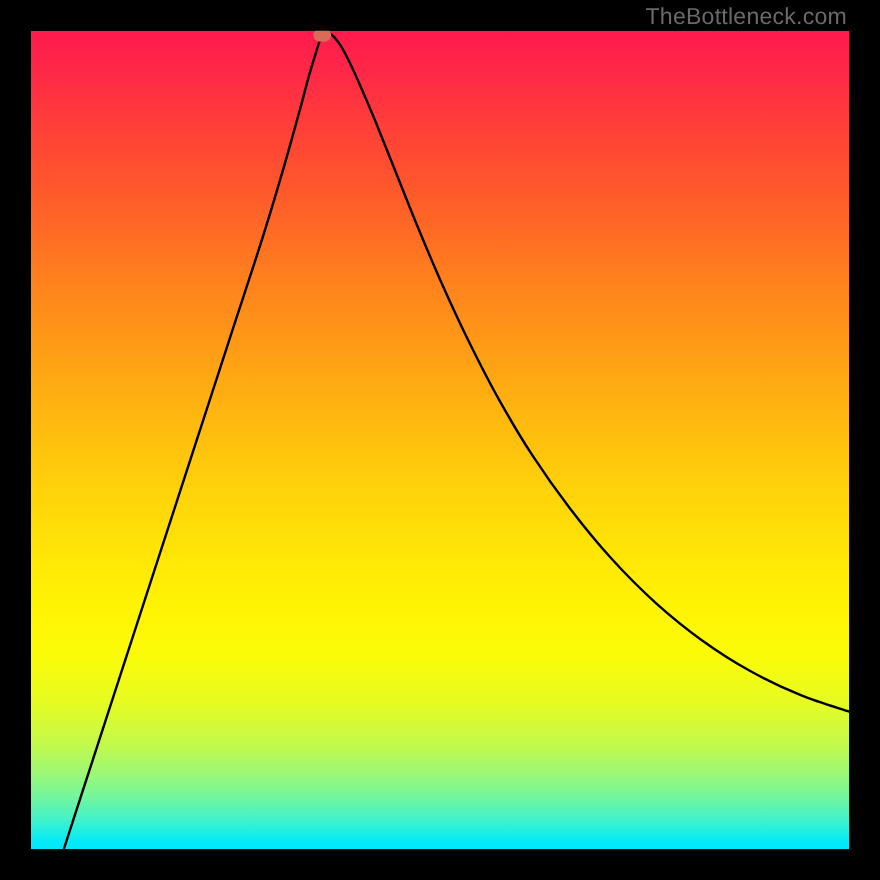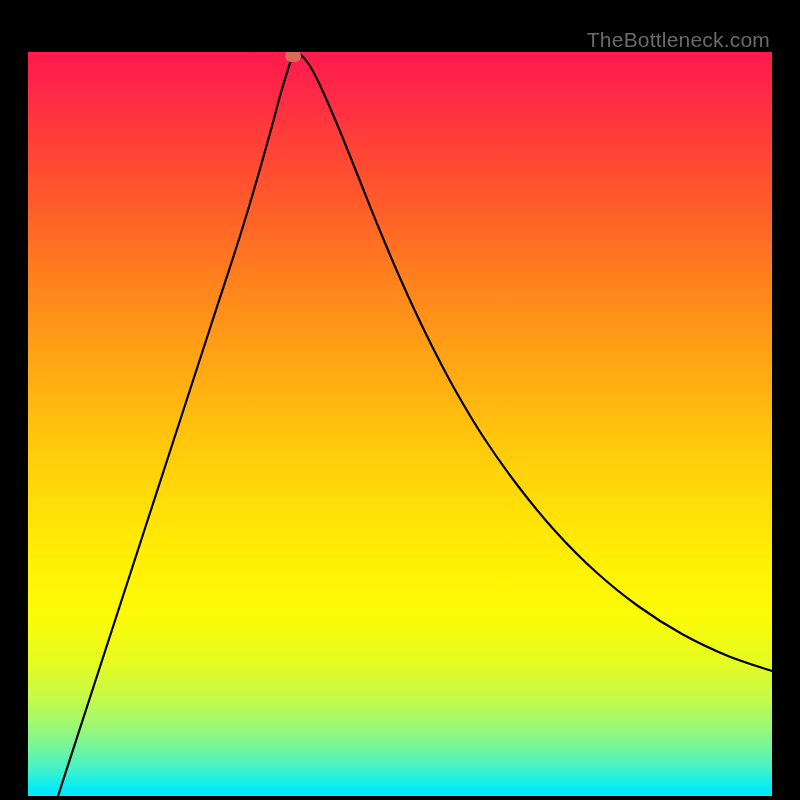--- a/index.html
+++ b/index.html
@@ -9,21 +9,20 @@
     height: 800px;
     overflow: hidden;
     background: #000;
     font-family: Arial, Helvetica, sans-serif;
   }
   .chart-container {
     position: relative;
     width: 800px;
     height: 708px;
     background: #000;
-    margin-top: 24px;
   }
   .plot-area {
     position: absolute;
     left: 28px;
     top: 28px;
     width: 744px;
     height: 744px;
     overflow: hidden;
   }
   .gradient-bg {

